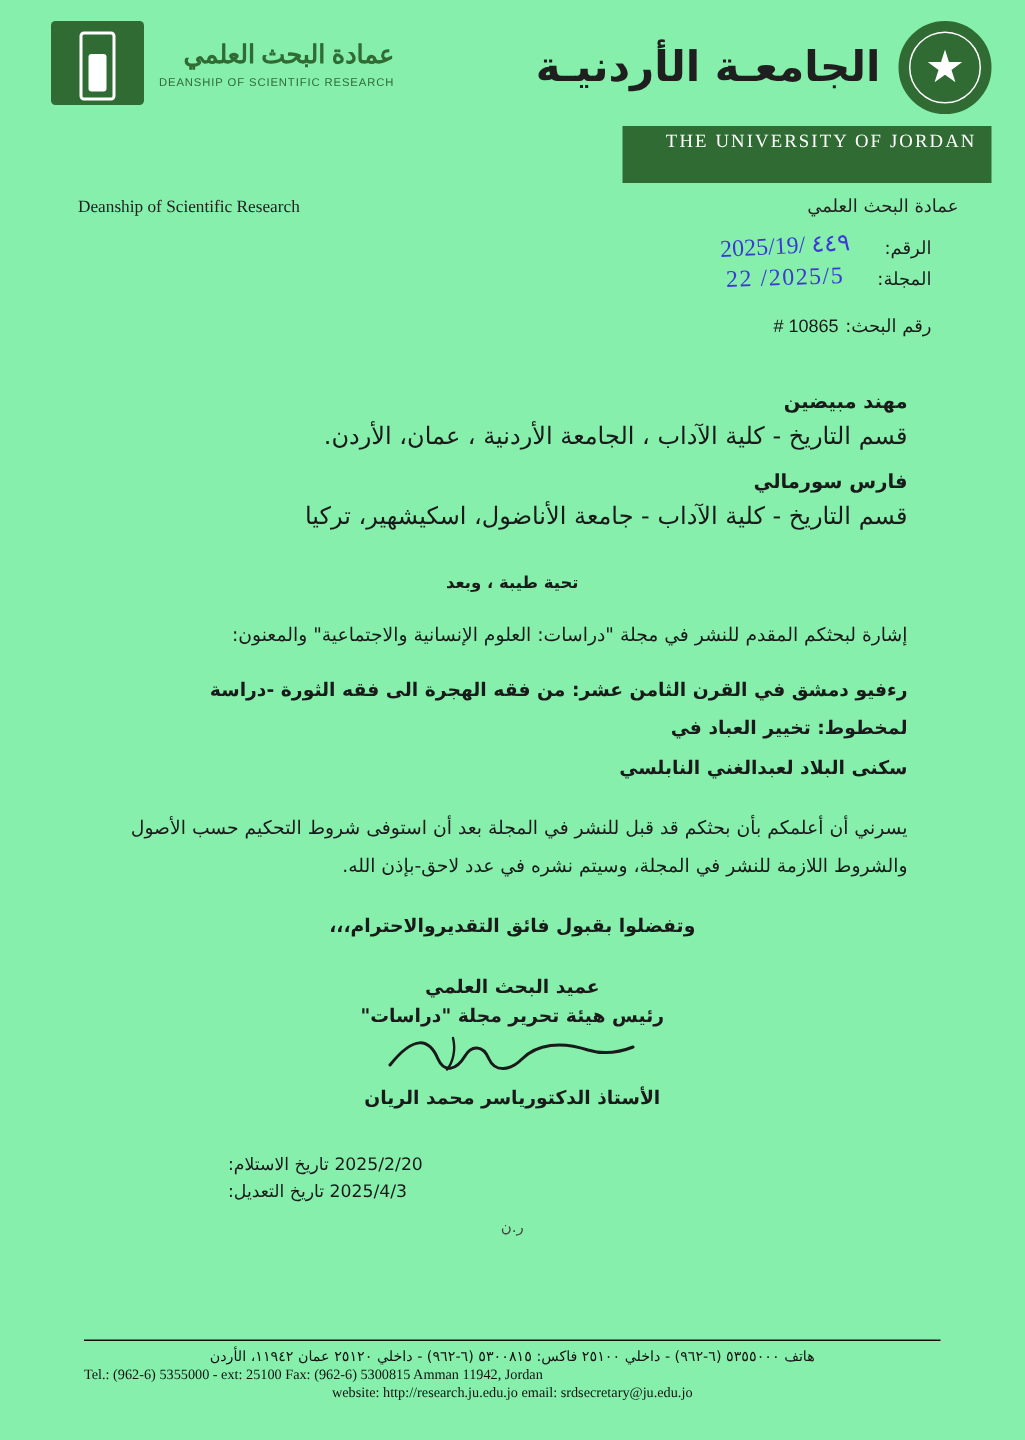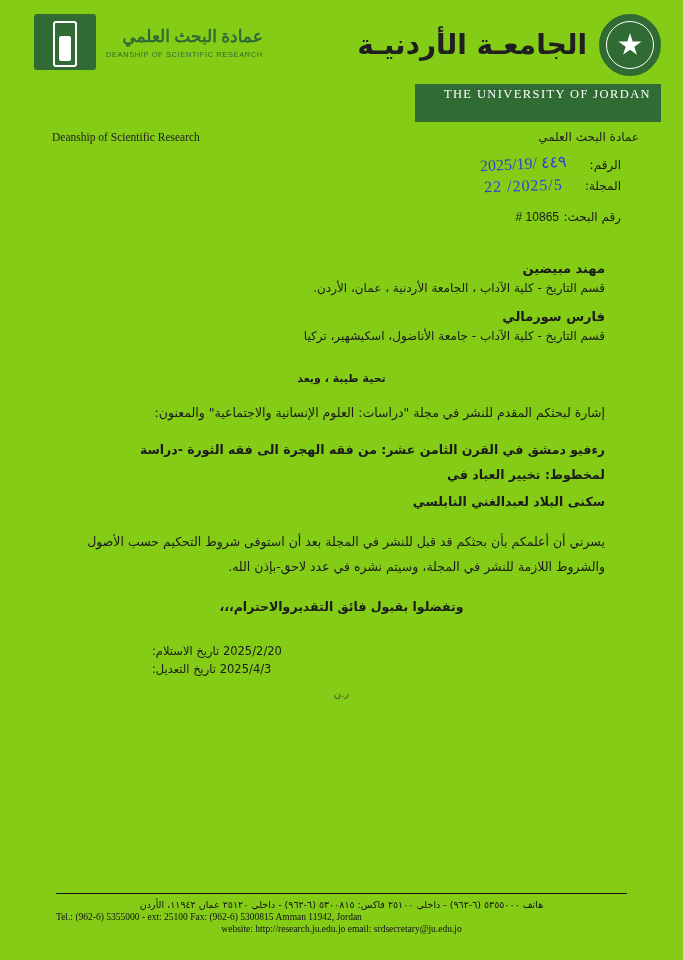--- a/index.html
+++ b/index.html
@@ -10,21 +10,21 @@
   body {
     width: 683px;
     height: 960px;
     font-family: "Liberation Serif", serif;
     overflow: hidden;
   }
   .page {
     position: relative;
     width: 683px;
     height: 960px;
-    background: #84cc16;
+    background: #86efac;
     box-sizing: border-box;
   }
 
   
   .header {
     position: relative;
     height: 118px;
     padding: 14px 22px 0 22px;
     box-sizing: border-box;
   }
@@ -217,21 +217,21 @@
   }
   .center {
     text-align: right;
   }
   .name {
     font-size: 13px;
     font-weight: bold;
     margin-top: 14px;
   }
   .affil {
-    font-size: 12px;
+    font-size: 16px;
     margin-top: 5px;
   }
   .greet {
     font-size: 11px;
     font-weight: bold;
     margin-top: 29px;
     text-align: center;
   }
   .para {
     font-size: 12.5px;
@@ -401,20 +401,31 @@
 
     <div class="para">إشارة لبحثكم المقدم للنشر في مجلة "دراسات: العلوم الإنسانية والاجتماعية" والمعنون:</div>
 
     <div class="title-line">رءفيو دمشق في القرن الثامن عشر: من فقه الهجرة الى فقه الثورة -دراسة لمخطوط: تخيير العباد في</div>
     <div class="title-line" style="margin-top:2px;">سكنى البلاد لعبدالغني النابلسي</div>
 
     <div class="para">يسرني أن أعلمكم بأن بحثكم قد قبل للنشر في المجلة بعد أن استوفى شروط التحكيم حسب الأصول والشروط اللازمة للنشر في المجلة، وسيتم نشره في عدد لاحق-بإذن الله.</div>
 
     <div class="closing">وتفضلوا بقبول فائق التقديروالاحترام،،،</div>
 
+    <div class="sig">
+      <div class="sig-line">عميد البحث العلمي</div>
+      <div class="sig-line">رئيس هيئة تحرير مجلة "دراسات"</div>
+      <div class="sig-mark">
+        <svg width="200" height="34" viewBox="0 0 200 34" fill="none" xmlns="http://www.w3.org/2000/svg">
+          <path d="M18 24 C34 4, 44 6, 50 20 C54 29, 62 28, 68 18 C72 11, 80 10, 84 20 C88 29, 98 28, 106 20 C116 10, 132 8, 150 14 C160 17, 170 16, 180 12" stroke="#1a1a1a" stroke-width="2" stroke-linecap="round" fill="none"></path>
+          <path d="M60 6 C62 14, 60 22, 56 27" stroke="#1a1a1a" stroke-width="1.6" stroke-linecap="round" fill="none"></path>
+        </svg>
+      </div>
+      <div class="sig-name">الأستاذ الدكتورياسر محمد الريان</div>
+    </div>
 
     <div class="dates">
       <div>
         <span class="date-val">2025/2/20</span>
         <span>تاريخ الاستلام:</span>
       </div>
       <div>
         <span class="date-val">2025/4/3</span>
         <span>تاريخ التعديل:</span>
       </div>

